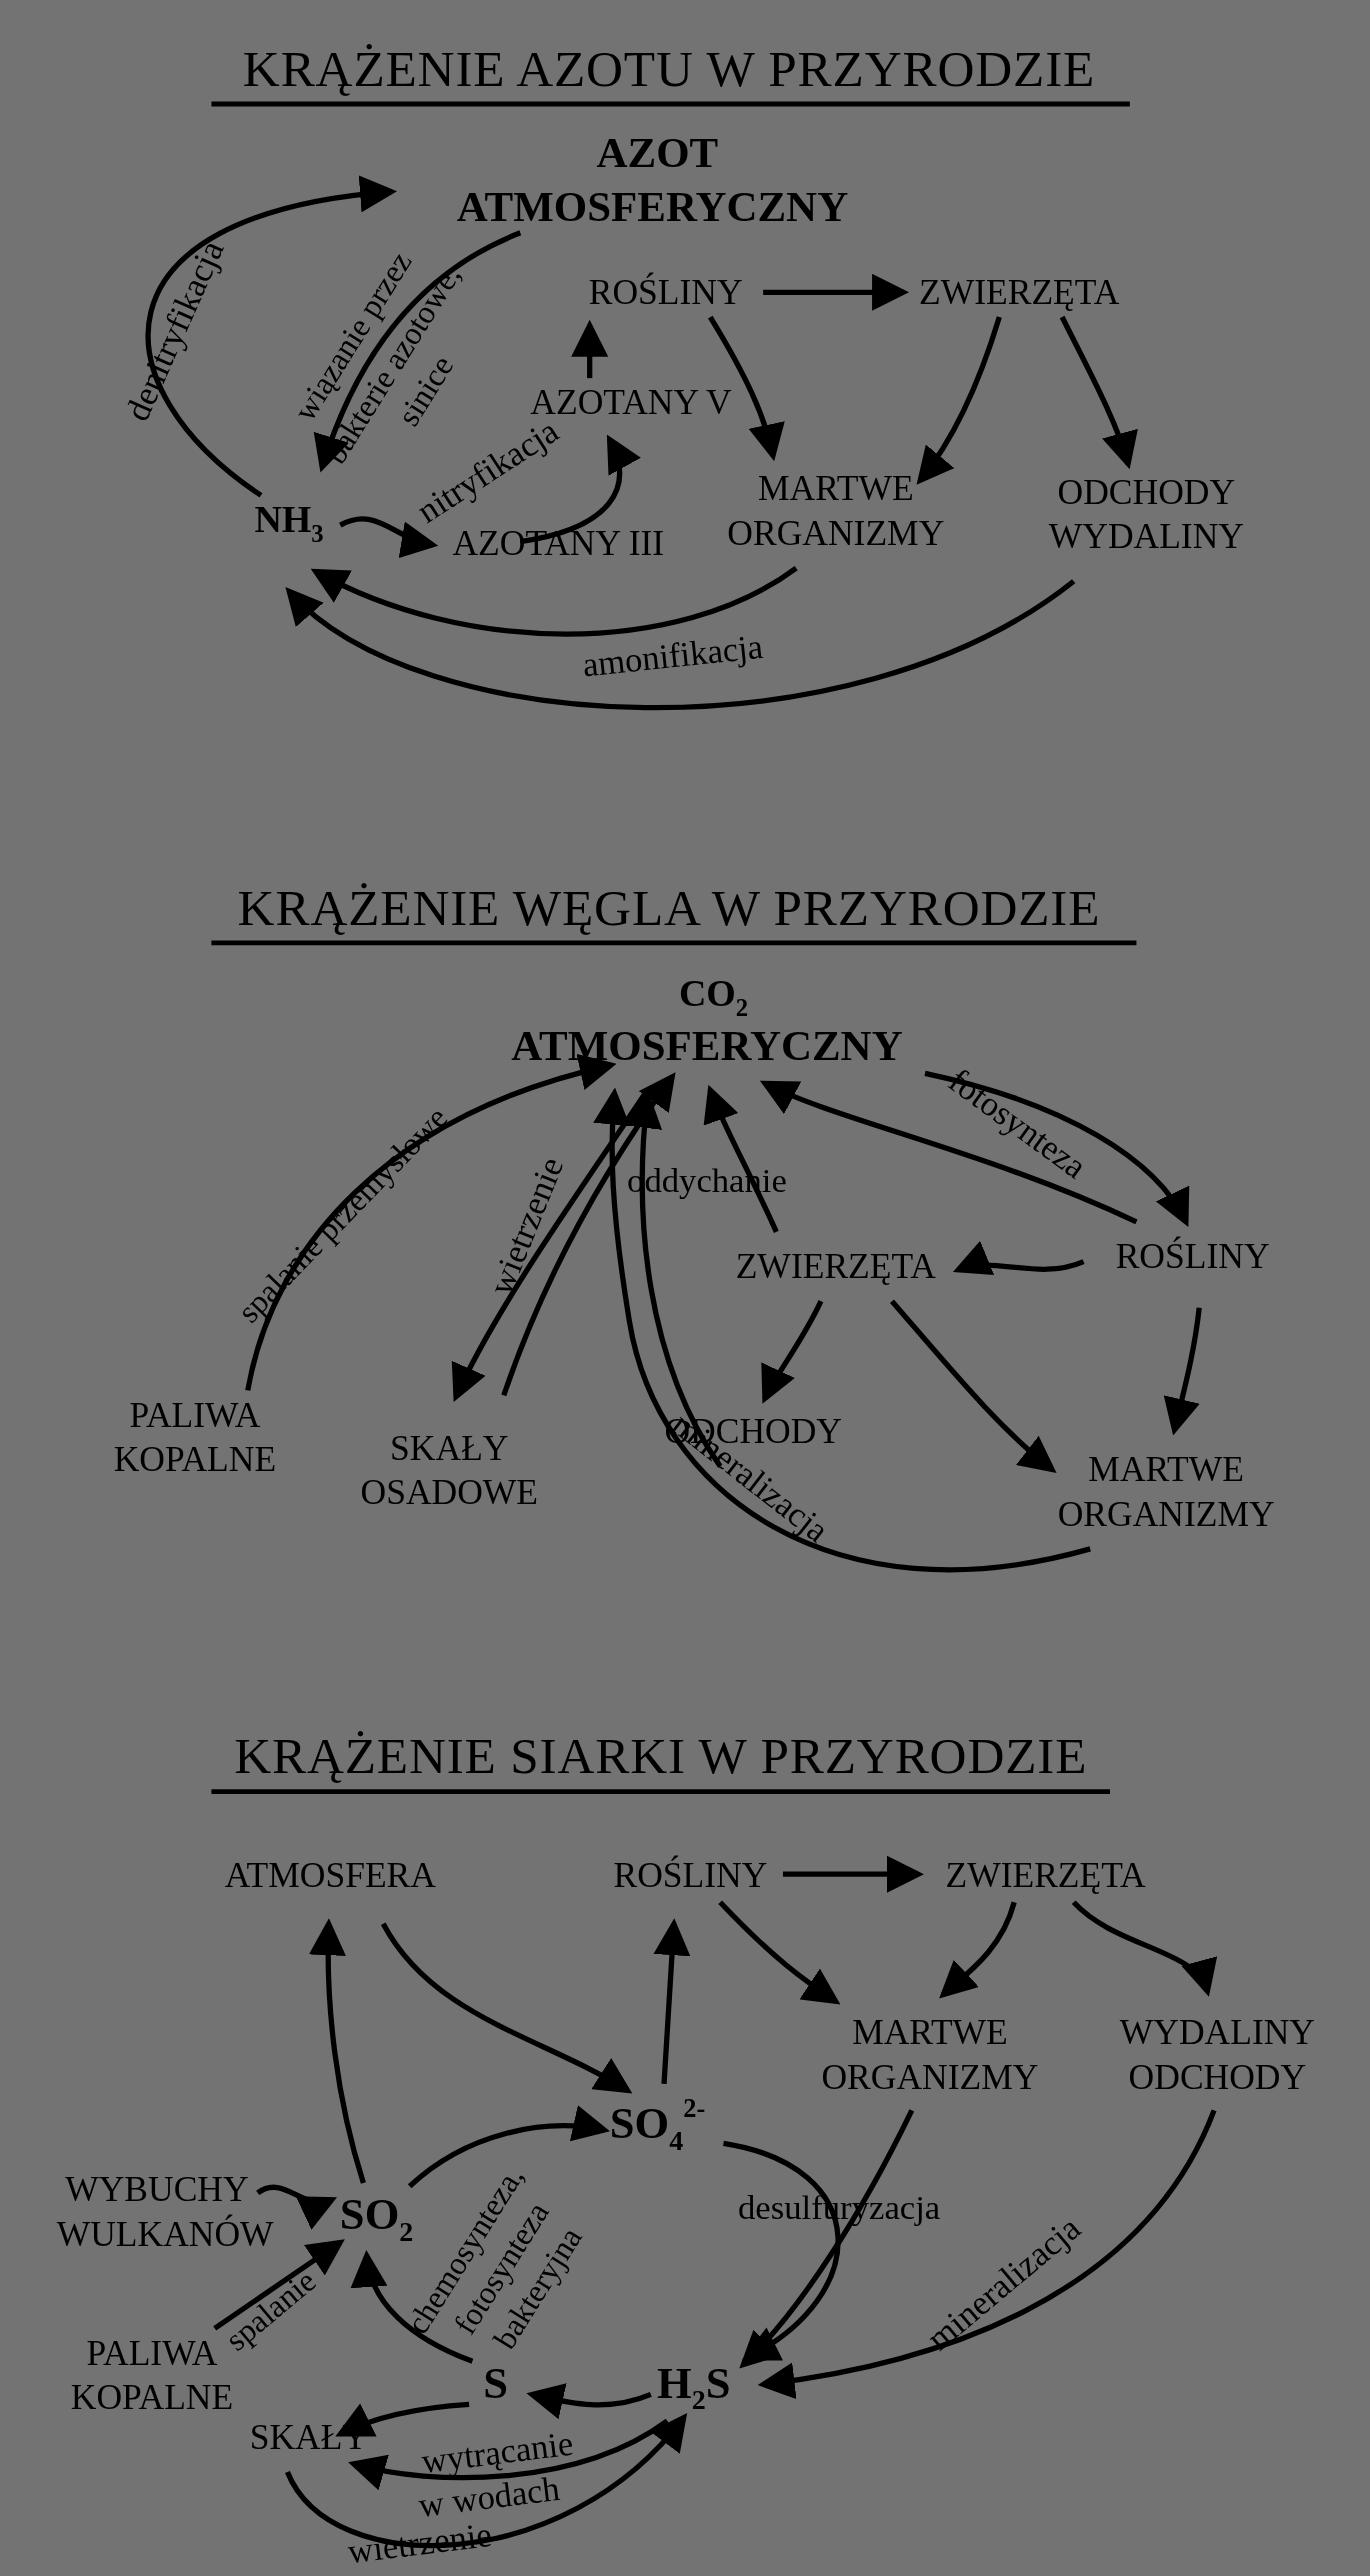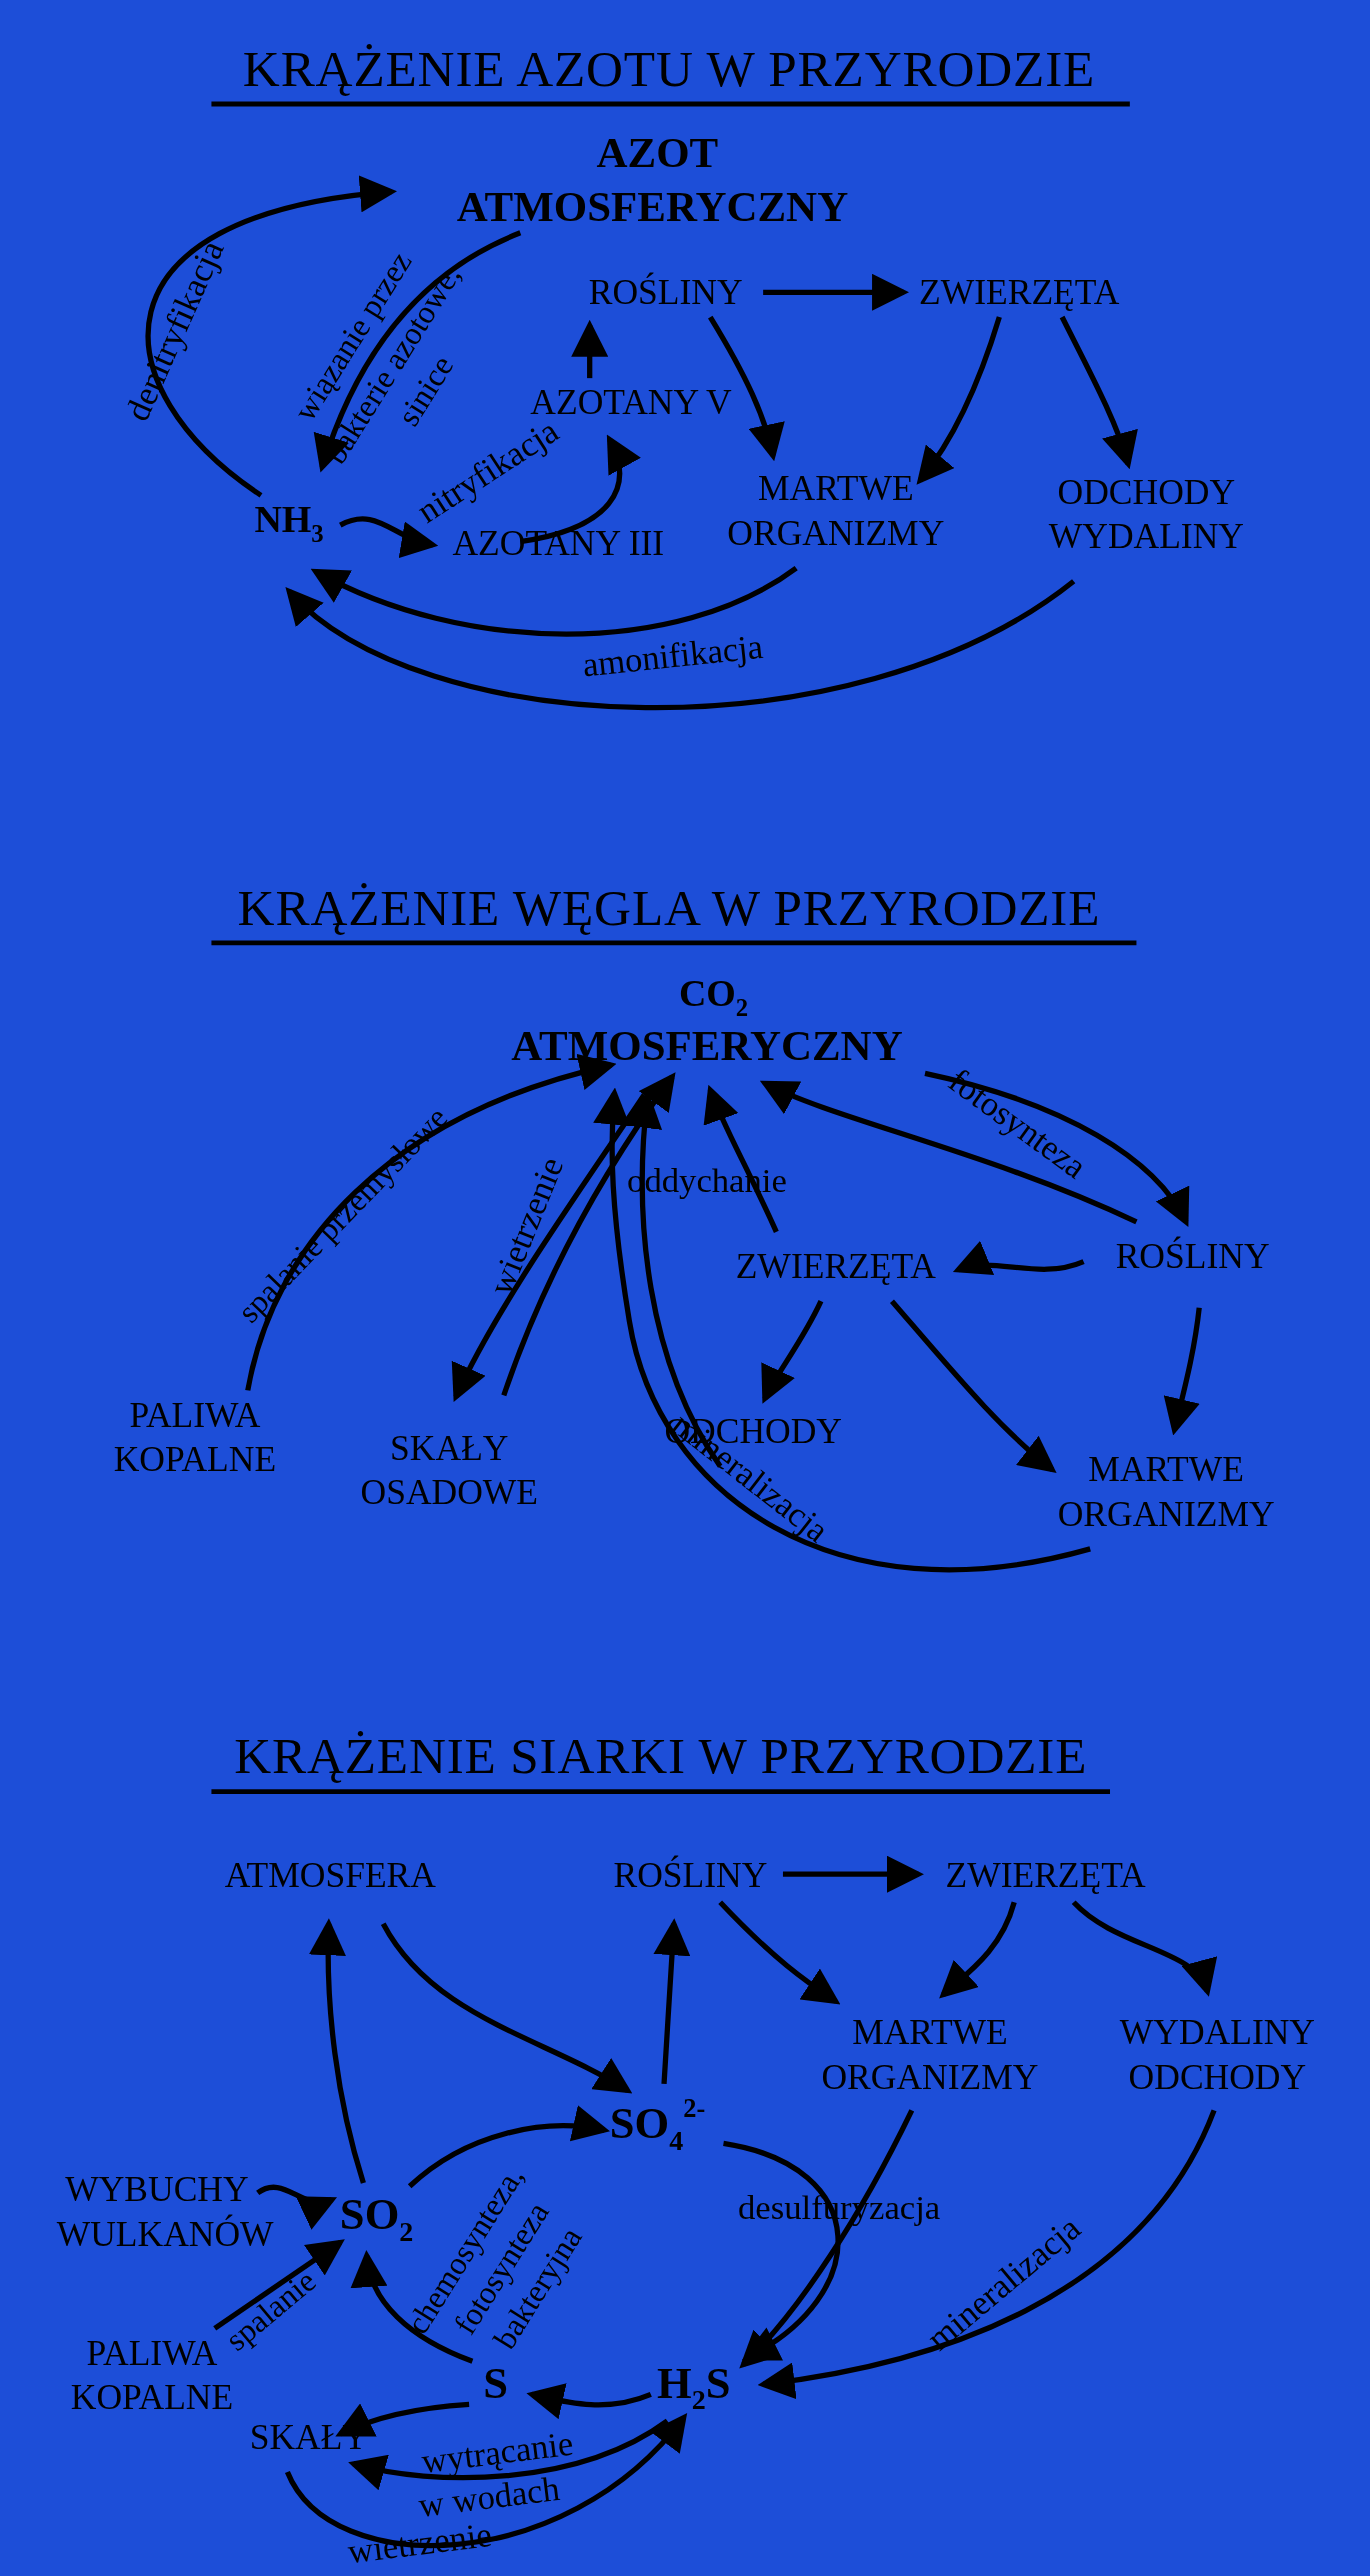--- a/index.html
+++ b/index.html
@@ -1,17 +1,17 @@
 <!DOCTYPE html>
 <html style="font-size:9.1px"><head>
 <meta charset="utf-8">
 <style>
   html, body { margin: 0; padding: 0; background: #ffffff; }
   .page {
-    width: 1371px; height: 2576px; background: #1d4ed8;
+    width: 1371px; height: 2576px; background: #737373;
     position: relative; overflow: hidden;
   }
   svg { display: block; }
   text {
     font-family: "Liberation Serif", "DejaVu Serif", serif;
     fill: #000000;
   }
   .title { font-size: 31px; letter-spacing: 0.5px; }
   .node  { font-size: 21.5px; }
   .chem  { font-size: 27px; font-weight: bold; }

